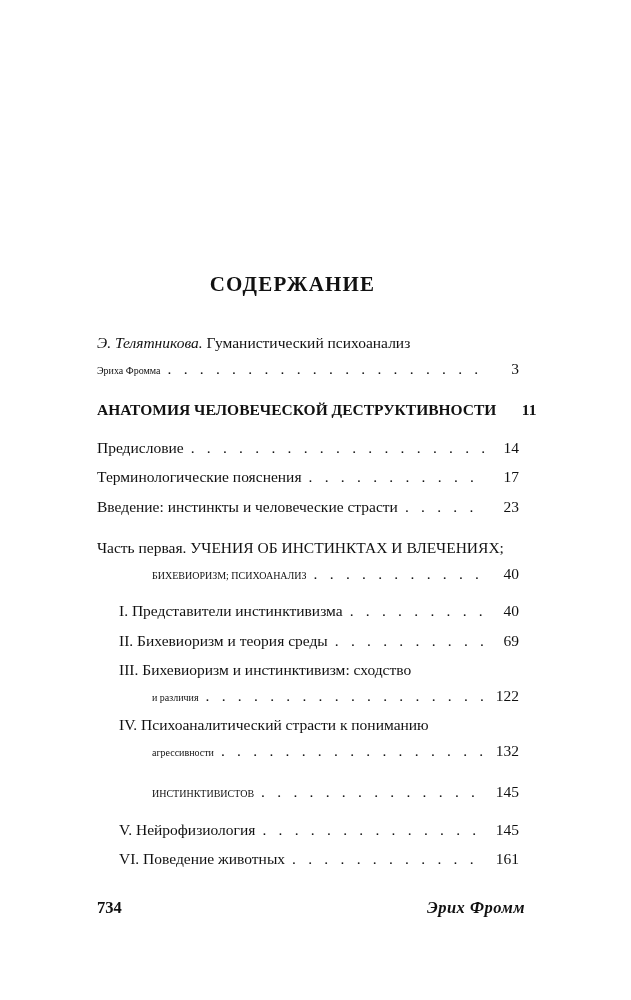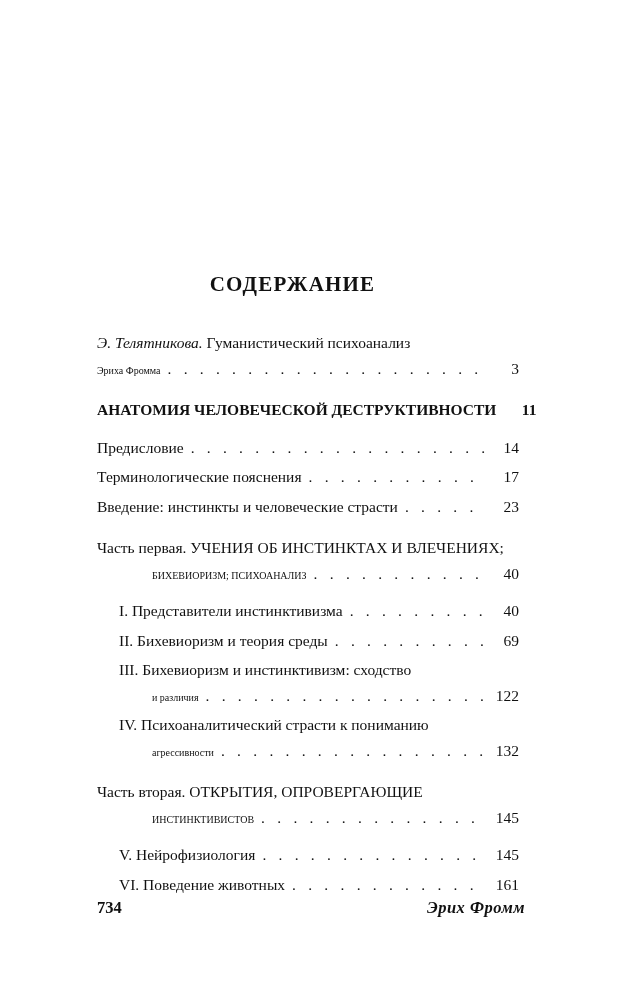--- a/index.html
+++ b/index.html
@@ -190,25 +190,20 @@
           <span class="page-num"></span>
         </div>
         <div class="entry indent-3">
           <span class="label cont-line">агрессивности</span>
           <span class="dots">. . . . . . . . . . . . . . . . . . . . . . . . . . . . . . . . . . . . . . . . . . . . . .</span>
           <span class="page-num">132</span>
         </div>
       </div>
 
       <div class="gap-top-lg">
-        <div class="entry nodots indent-1">
-          <span class="label">Часть вторая. ОТКРЫТИЯ, ОПРОВЕРГАЮЩИЕ</span>
-          <span class="dots"></span>
-          <span class="page-num"></span>
-        </div>
         <div class="entry indent-3">
           <span class="label cont-line">ИНСТИНКТИВИСТОВ</span>
           <span class="dots">. . . . . . . . . . . . . . . . . . . . . . . . . . . . . . . . . . . . . . . . . . . . . .</span>
           <span class="page-num">145</span>
         </div>
       </div>
 
       <div class="entry indent-2 gap-top-md">
         <span class="label">V. Нейрофизиология</span>
         <span class="dots">. . . . . . . . . . . . . . . . . . . . . . . . . . . . . . . . . . . . . . . . . . . . . .</span>

